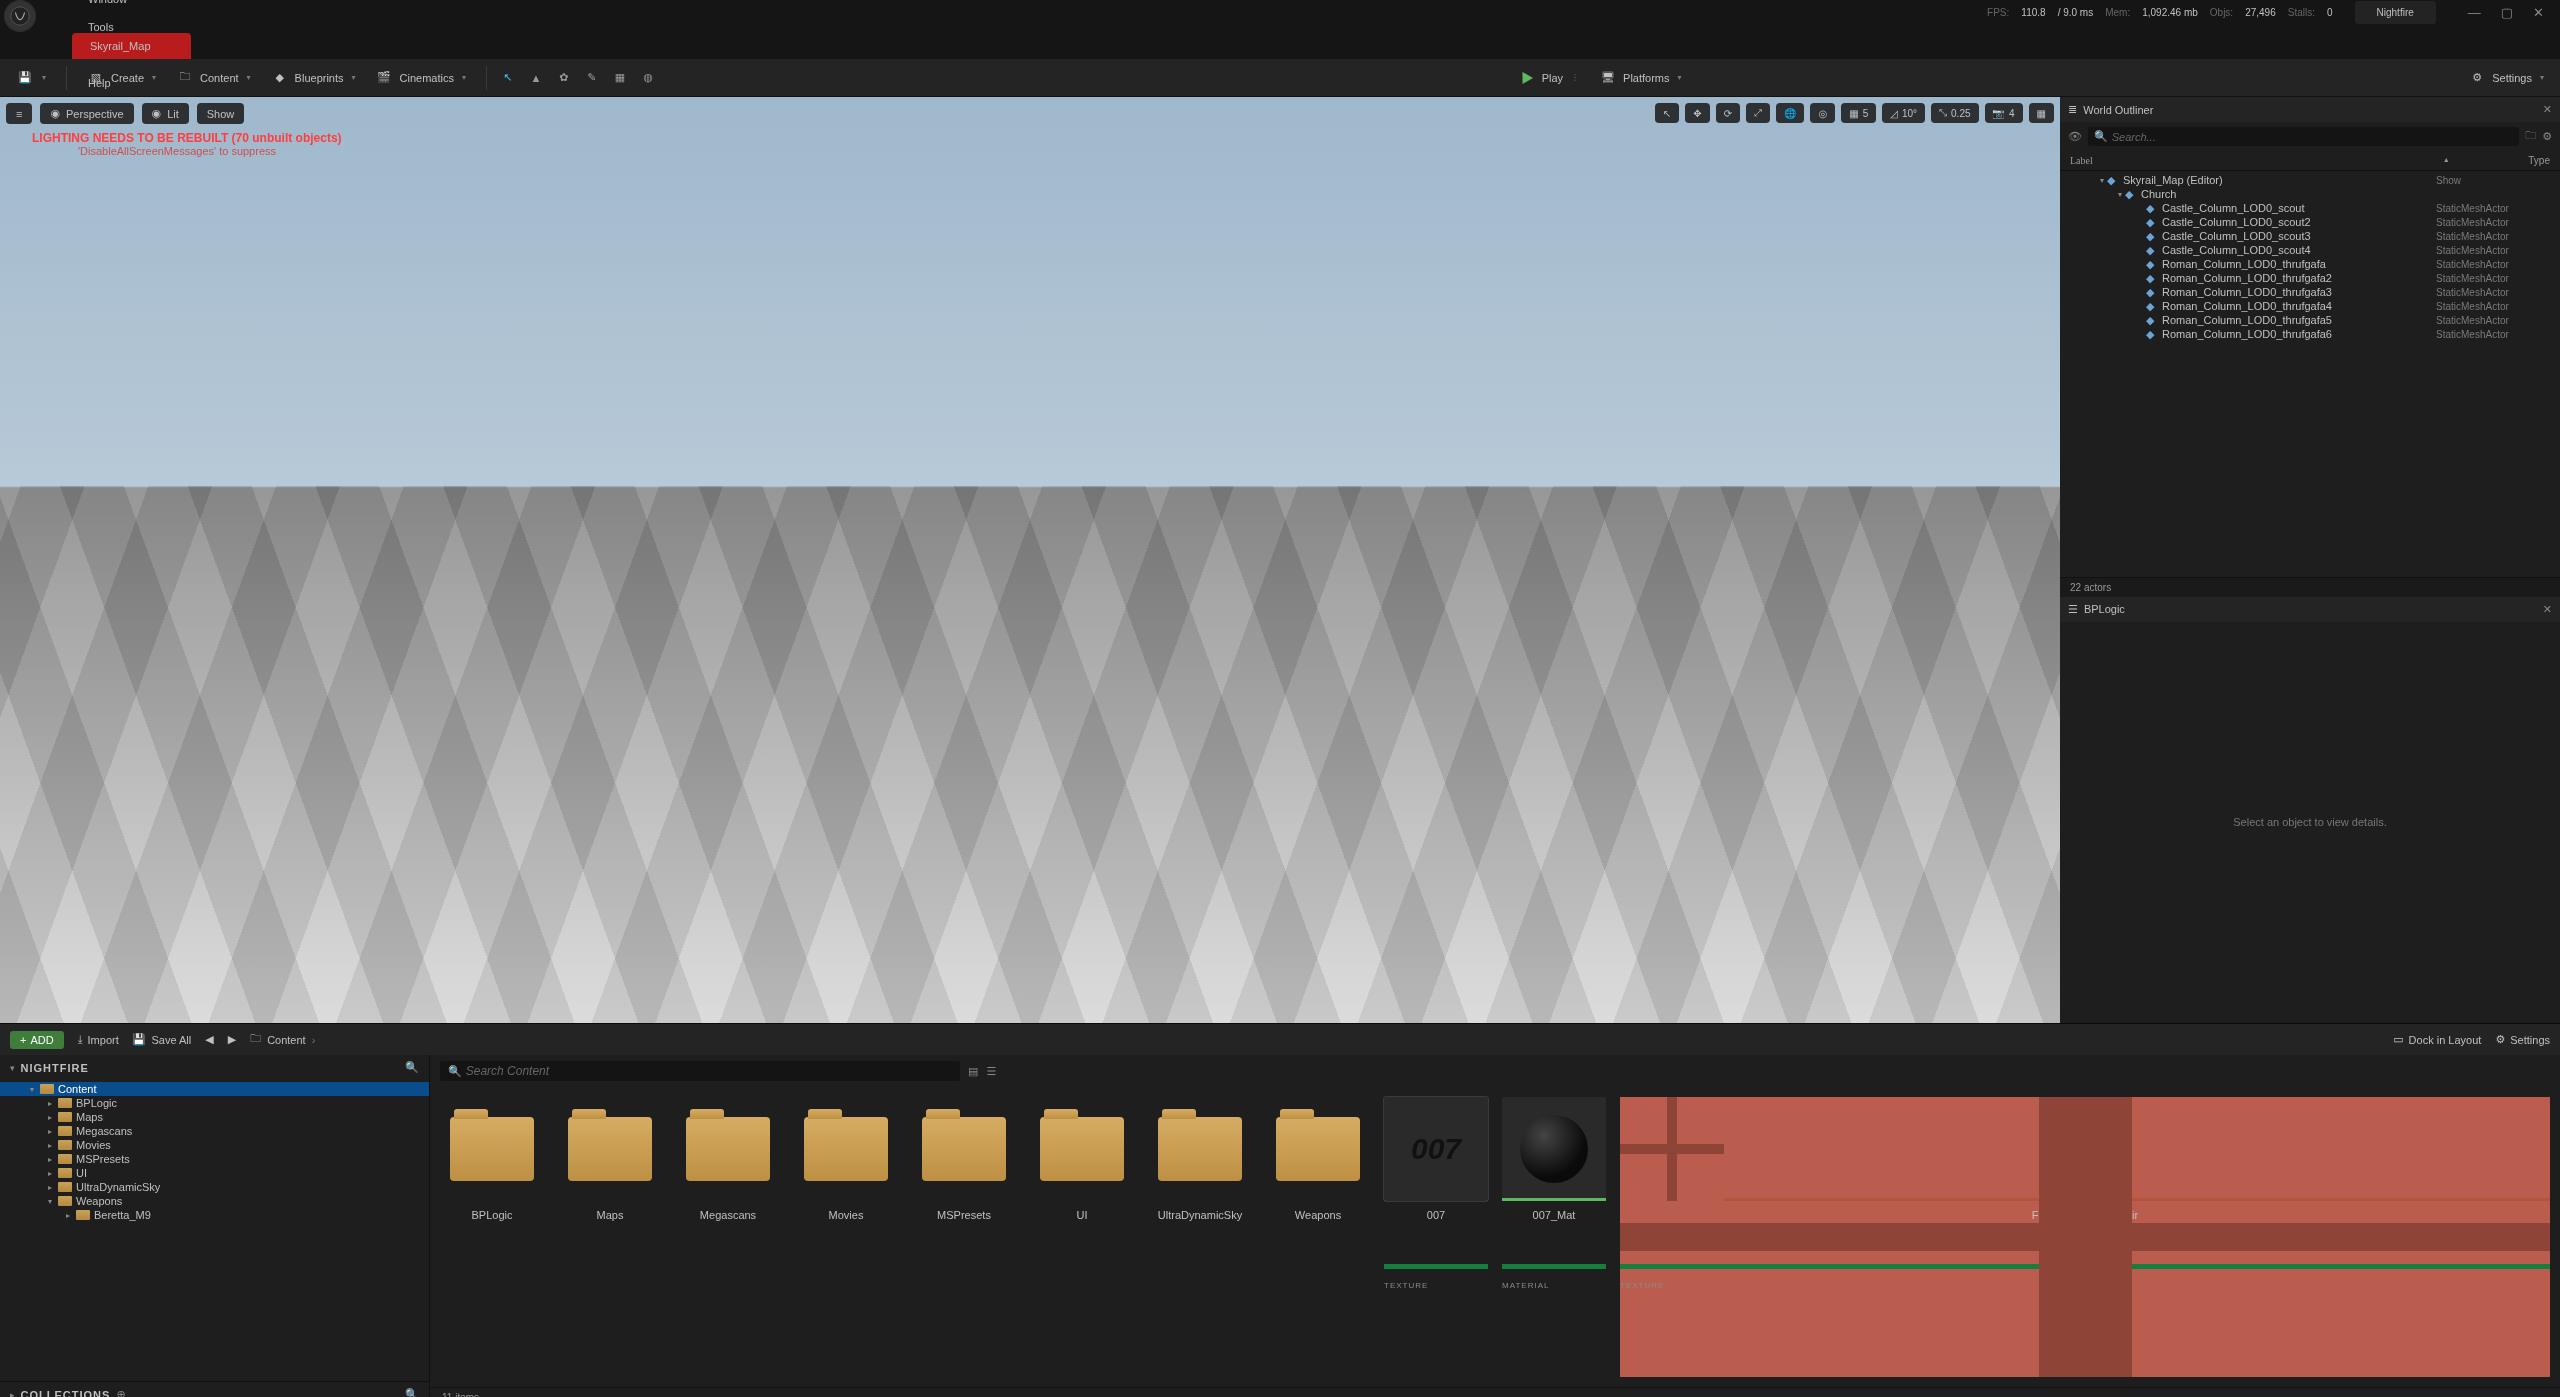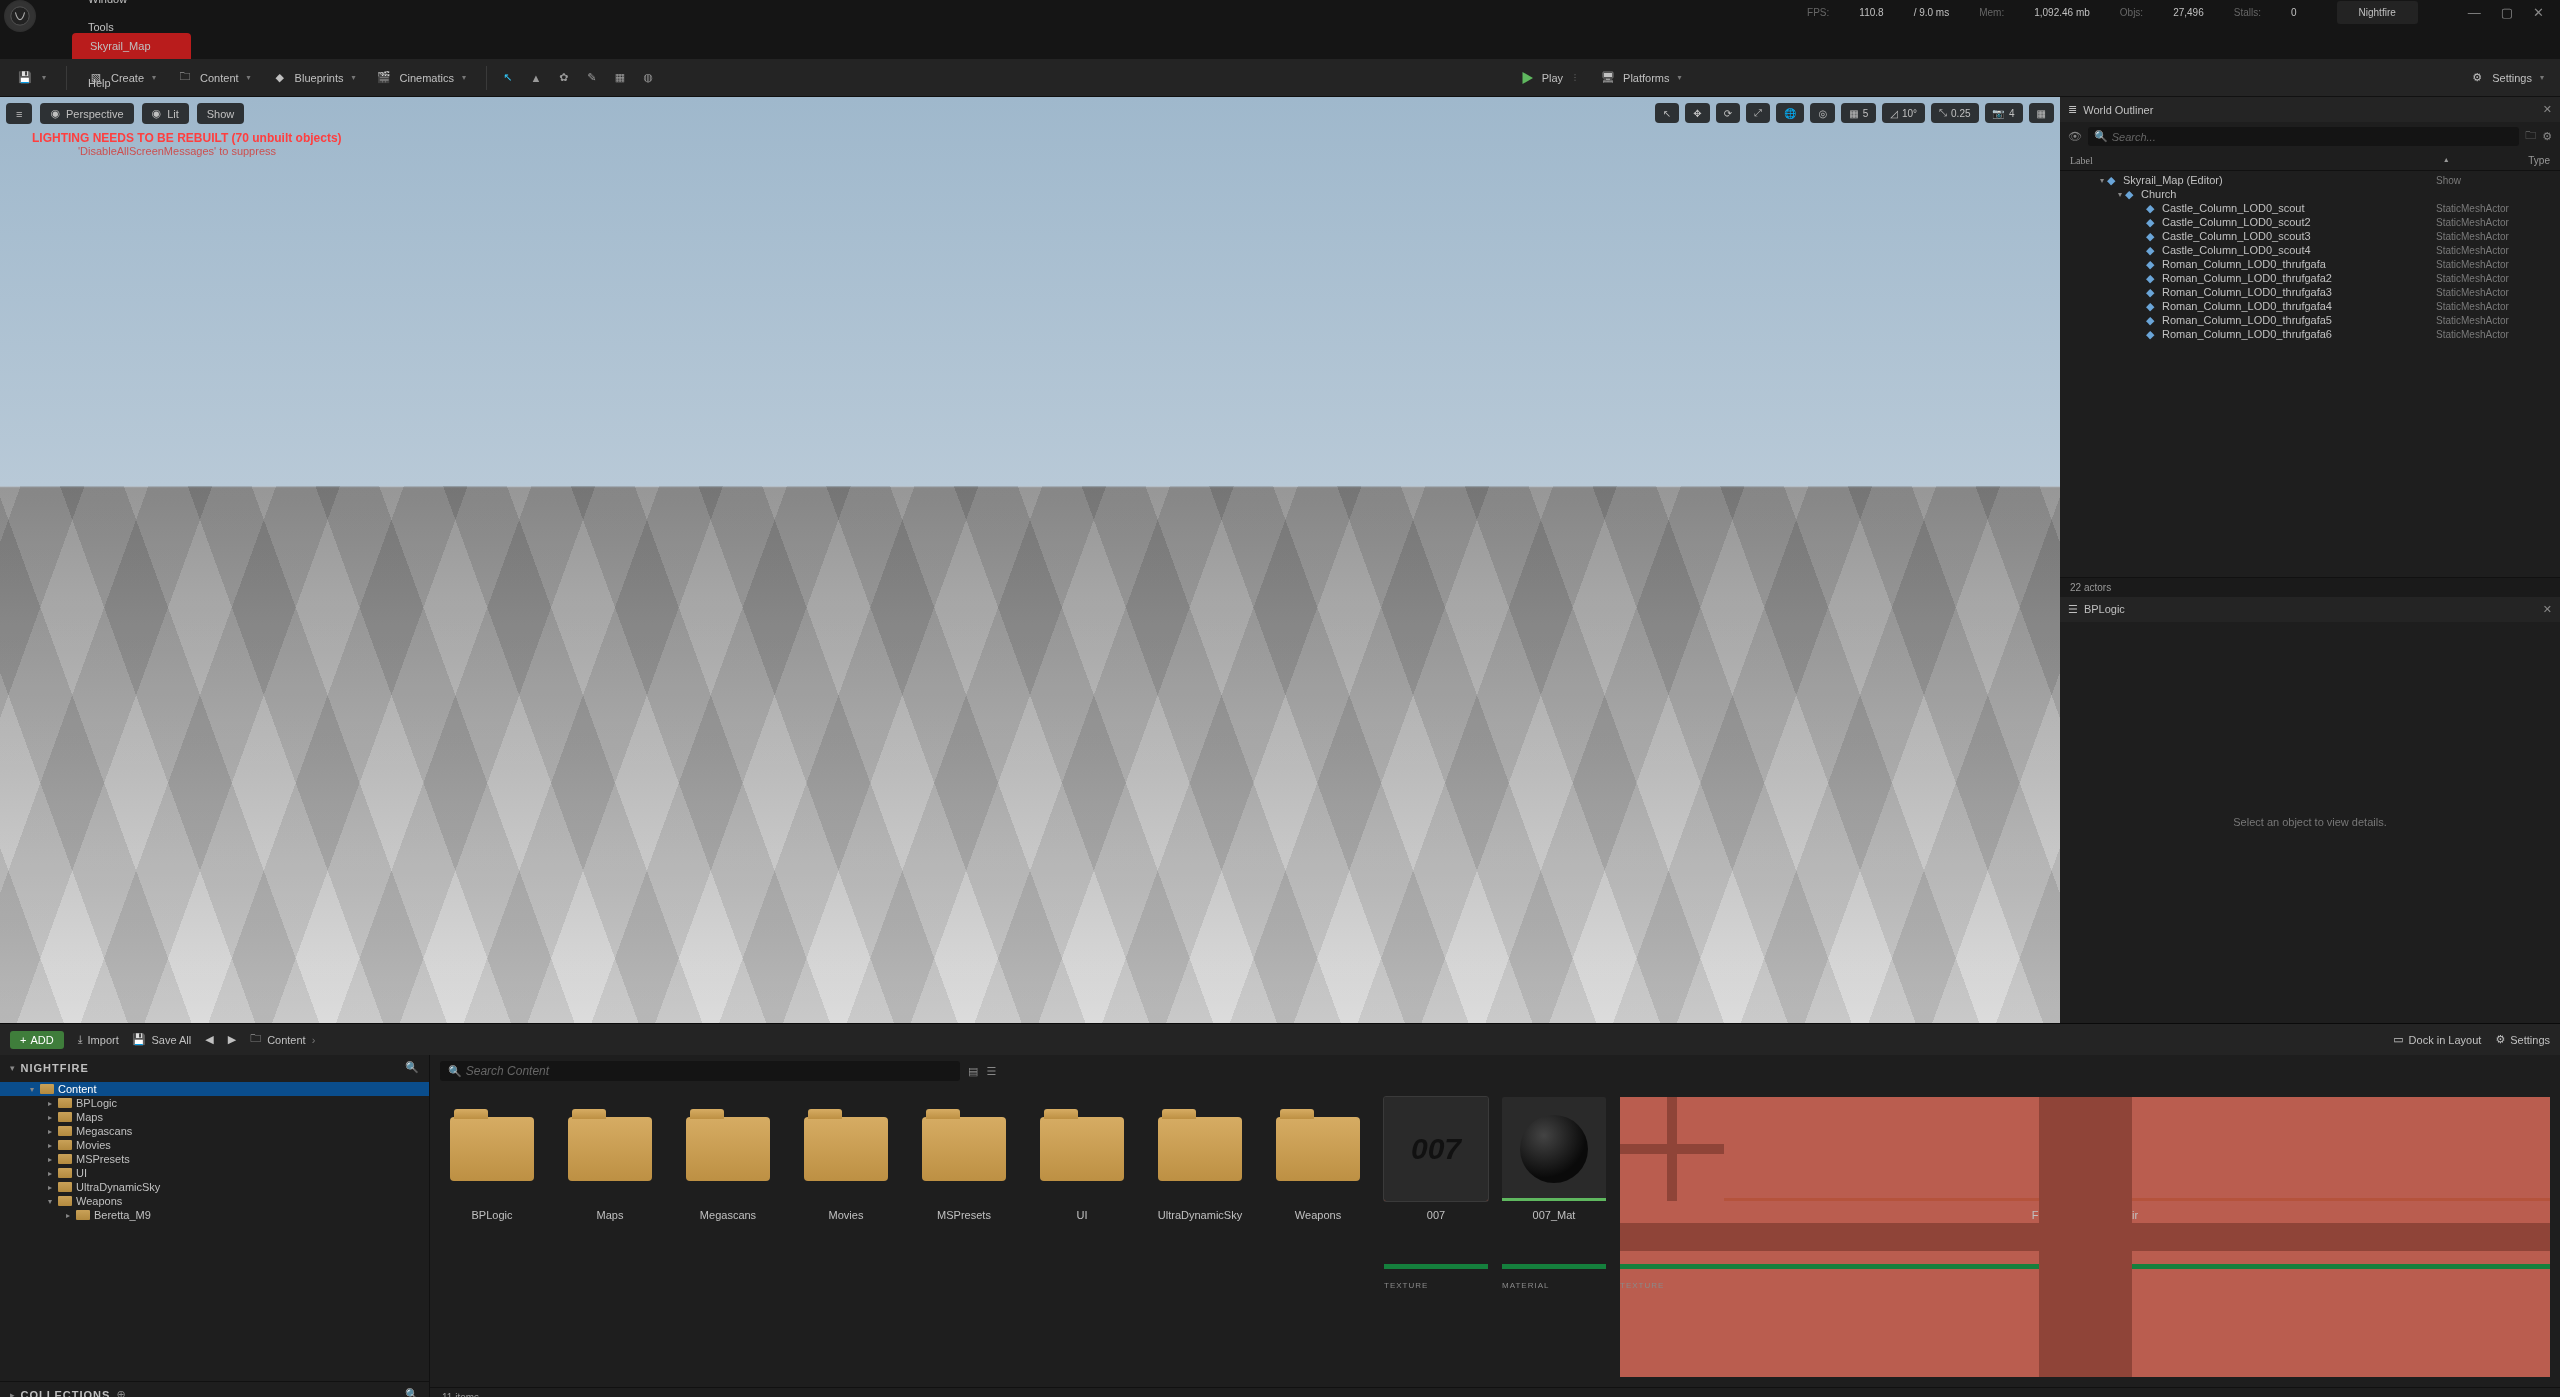--- a/index.html
+++ b/index.html
@@ -2,21 +2,21 @@
 <html><head>
 <meta charset="utf-8">
 <style>
 * { margin: 0; padding: 0; box-sizing: border-box; font-family: "Segoe UI", Arial, sans-serif; }
 body { background: #151515; color: #c0c0c0; font-size: 11px; overflow: hidden; width: 2560px; height: 1397px; }
 .titlebar { height: 25px; background: #151515; display: flex; align-items: center; padding: 0 4px; }
 .logo { width: 32px; height: 32px; border-radius: 50%; background: radial-gradient(circle,#333 60%,#222); margin-right: 10px; margin-top: 6px; display: flex; align-items: center; justify-content: center; color: #888; font-weight: bold; font-size: 14px; }
 .logo svg { width: 22px; height: 22px; }
 .menubar { display: flex; gap: 16px; padding-left: 42px; color: #c0c0c0; flex-direction: column; }
 .menubar span { cursor: pointer; }
-.stats { margin-left: auto; display: flex; gap: 30px; color: #888; font-size: 10px; align-items: center; padding-right: 4px; }
+.stats { margin-left: auto; display: flex; gap: 12px; color: #888; font-size: 10px; align-items: center; padding-right: 4px; }
 .stats-label { color: #666; }
 .stats-val { color: #c0c0c0; }
 .user-btn { background: #232323; border-radius: 3px; padding: 6px 22px; margin-left: 10px; color: #c0c0c0; }
 .winctrl { display: flex; gap: 20px; margin-left: 20px; margin-right: 8px; color: #888; }
 .winctrl span { cursor: pointer; font-size: 13px; }
 
 .tab-row { height: 34px; background: #151515; display: flex; align-items: flex-end; padding-left: 72px; }
 .tab { background: #b91c1c; padding: 7px 40px 7px 18px; border-radius: 4px 4px 0 0; color: #c0c0c0; margin-bottom: 0; }
 
 .toolbar { height: 38px; background: #242424; display: flex; align-items: center; padding: 0 8px; gap: 4px; border-bottom: 1px solid #111; }

